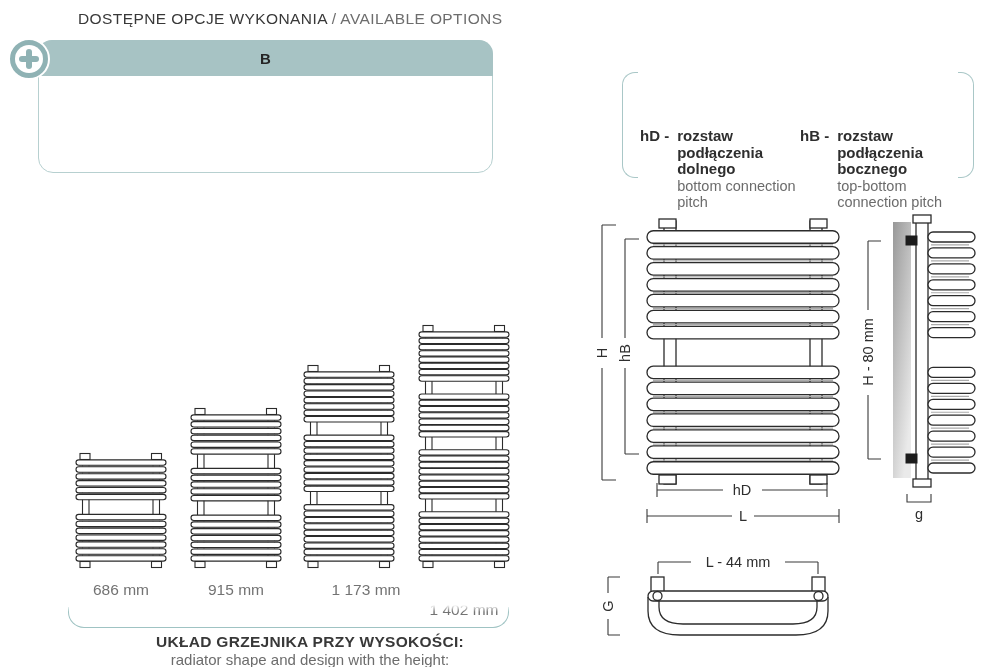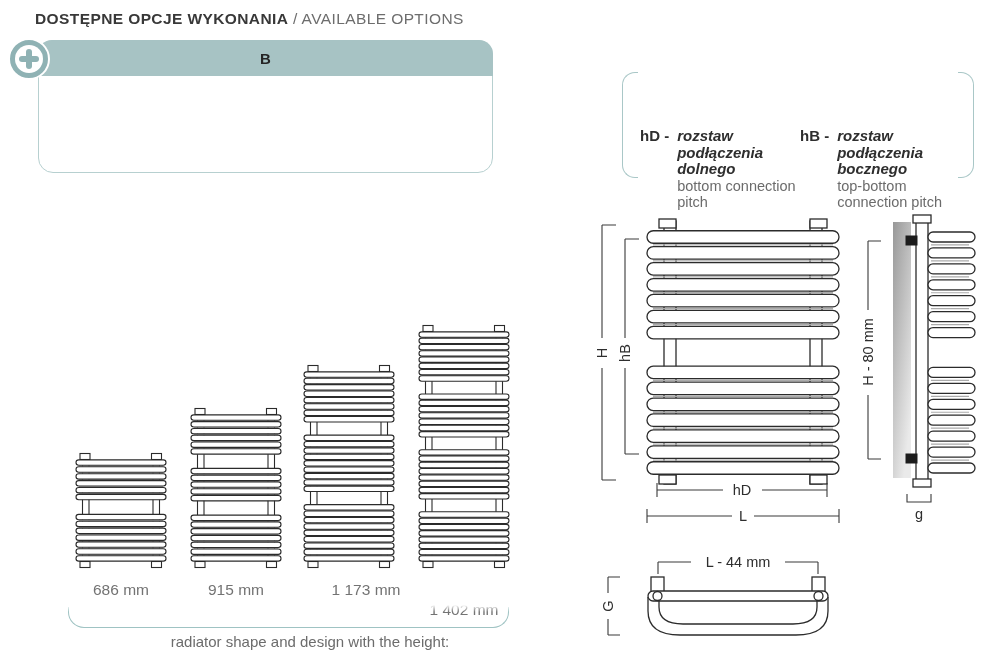--- a/index.html
+++ b/index.html
@@ -2,21 +2,21 @@
 <html><head>
 <meta charset="utf-8">
 <style>
   html,body{margin:0;padding:0;}
   body{width:995px;height:667px;background:#ffffff;position:relative;overflow:hidden;
        font-family:"Liberation Sans", sans-serif;}
   .abs{position:absolute;}
 
   
   .title{left:35px;top:10px;font-size:15.5px;letter-spacing:.4px;white-space:nowrap;}
-  .t-pl{color:#383838;font-weight:bold;}
+  .t-pl{color:#383838;font-weight:normal;margin-left:43px;}
   .t-sep{color:#6d6d6d;}
   .t-en{color:#6d6d6d;}
 
   
   .option-box{left:38px;top:40px;width:455px;height:133px;background:#fff;
       border:1.5px solid #b7d0d0;border-radius:15px;box-sizing:border-box;}
   .option-header{position:absolute;left:-1px;top:-1px;right:-1px;height:36px;background:#a7c3c4;
       border-radius:14px 14px 0 0;display:flex;align-items:center;justify-content:center;
       font-size:15px;font-weight:bold;color:#252525;}
   .option-body{position:absolute;left:0;right:0;top:44px;text-align:center;line-height:17.5px;font-size:15.5px;}
@@ -32,21 +32,21 @@
   .plus-inner:before{left:4px;top:11px;width:20px;height:6px;}
   .plus-inner:after{left:11px;top:4px;width:6px;height:20px;}
 
   
   .legend{left:622px;top:72px;width:352px;height:106px;}
   .bracket{position:absolute;top:0;bottom:0;width:16px;box-sizing:border-box;border:1.5px solid #a9c7c7;}
   .bracket-l{left:0;border-right:none;border-radius:13px 0 0 13px;}
   .bracket-r{right:0;border-left:none;border-radius:0 13px 13px 0;}
   .legend-item{position:absolute;top:12px;display:flex;gap:8px;font-size:15px;line-height:16.5px;margin-top:44px;}
   .legend-item .sym{font-weight:bold;color:#2e2e2e;white-space:nowrap;}
-  .legend-item .pl{font-weight:bold;color:#2e2e2e;font-style:italic;}
+  .legend-item .pl{font-weight:bold;color:#2e2e2e;}
   .legend-item .en{color:#6b6b6b;font-size:14.5px;}
   .pre{white-space:pre-line;}
   .li-0{left:18px;}
   .li-1{left:178px;}
 
   
   svg.rad{position:absolute;overflow:visible;}
   .rad-label{position:absolute;top:581px;width:120px;text-align:center;font-size:15.5px;color:#737373;}
 
   
@@ -433,16 +433,17 @@
     <rect class="draw" x="227" y="42" width="13" height="16"></rect>
     <path class="draw" fill="none" d="M63,62 V76 Q63,100 95,100 L211,100 Q243,100 243,76 V62"></path>
     <path class="draw" fill="none" d="M74,62 V72 Q74,89 98,89 L208,89 Q232,89 232,72 V62"></path>
     <rect class="draw" x="63" y="56" width="180" height="10" rx="5"></rect>
     <circle class="draw" cx="72.5" cy="61" r="4.5"></circle>
     <circle class="draw" cx="233.5" cy="61" r="4.5"></circle>
   </g>
 </svg>
 
 <div class="abs footer">
+  <div class="pl">UKŁAD GRZEJNIKA PRZY WYSOKOŚCI:</div>
   <div class="en">radiator shape and design with the height:</div>
 </div>
 
 <div class="abs bottom-bracket"></div>
 
 </body></html>

